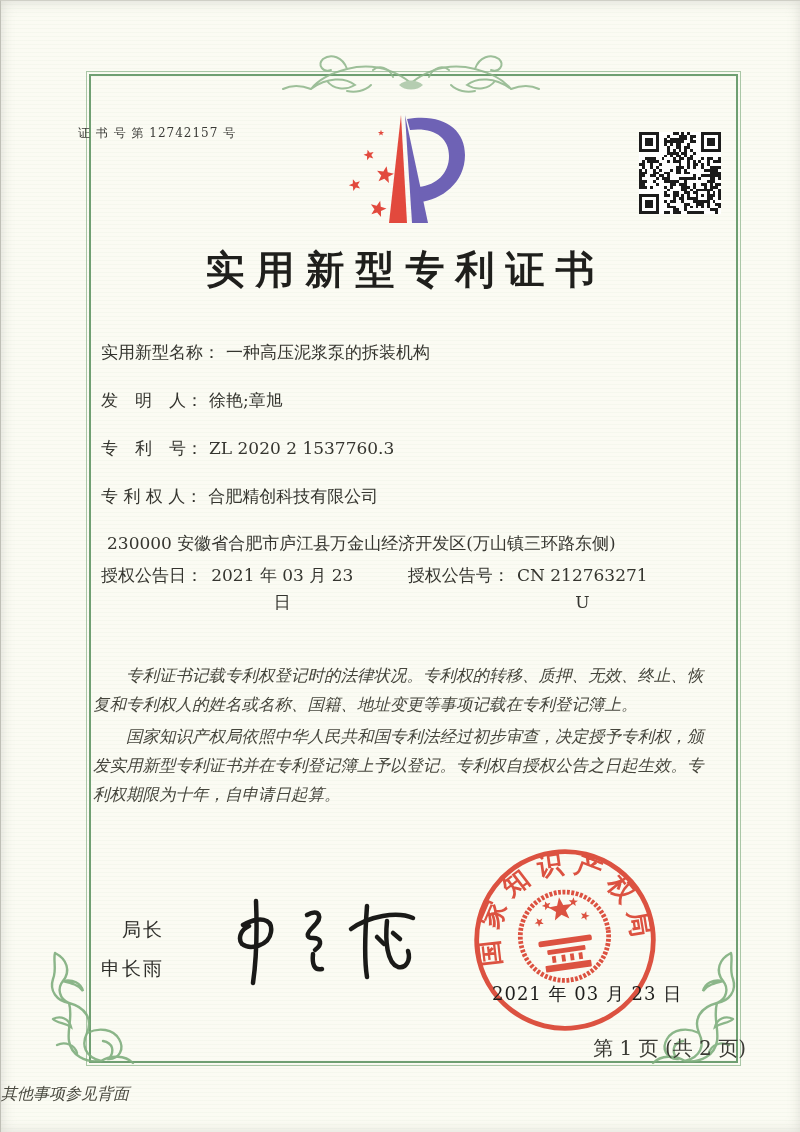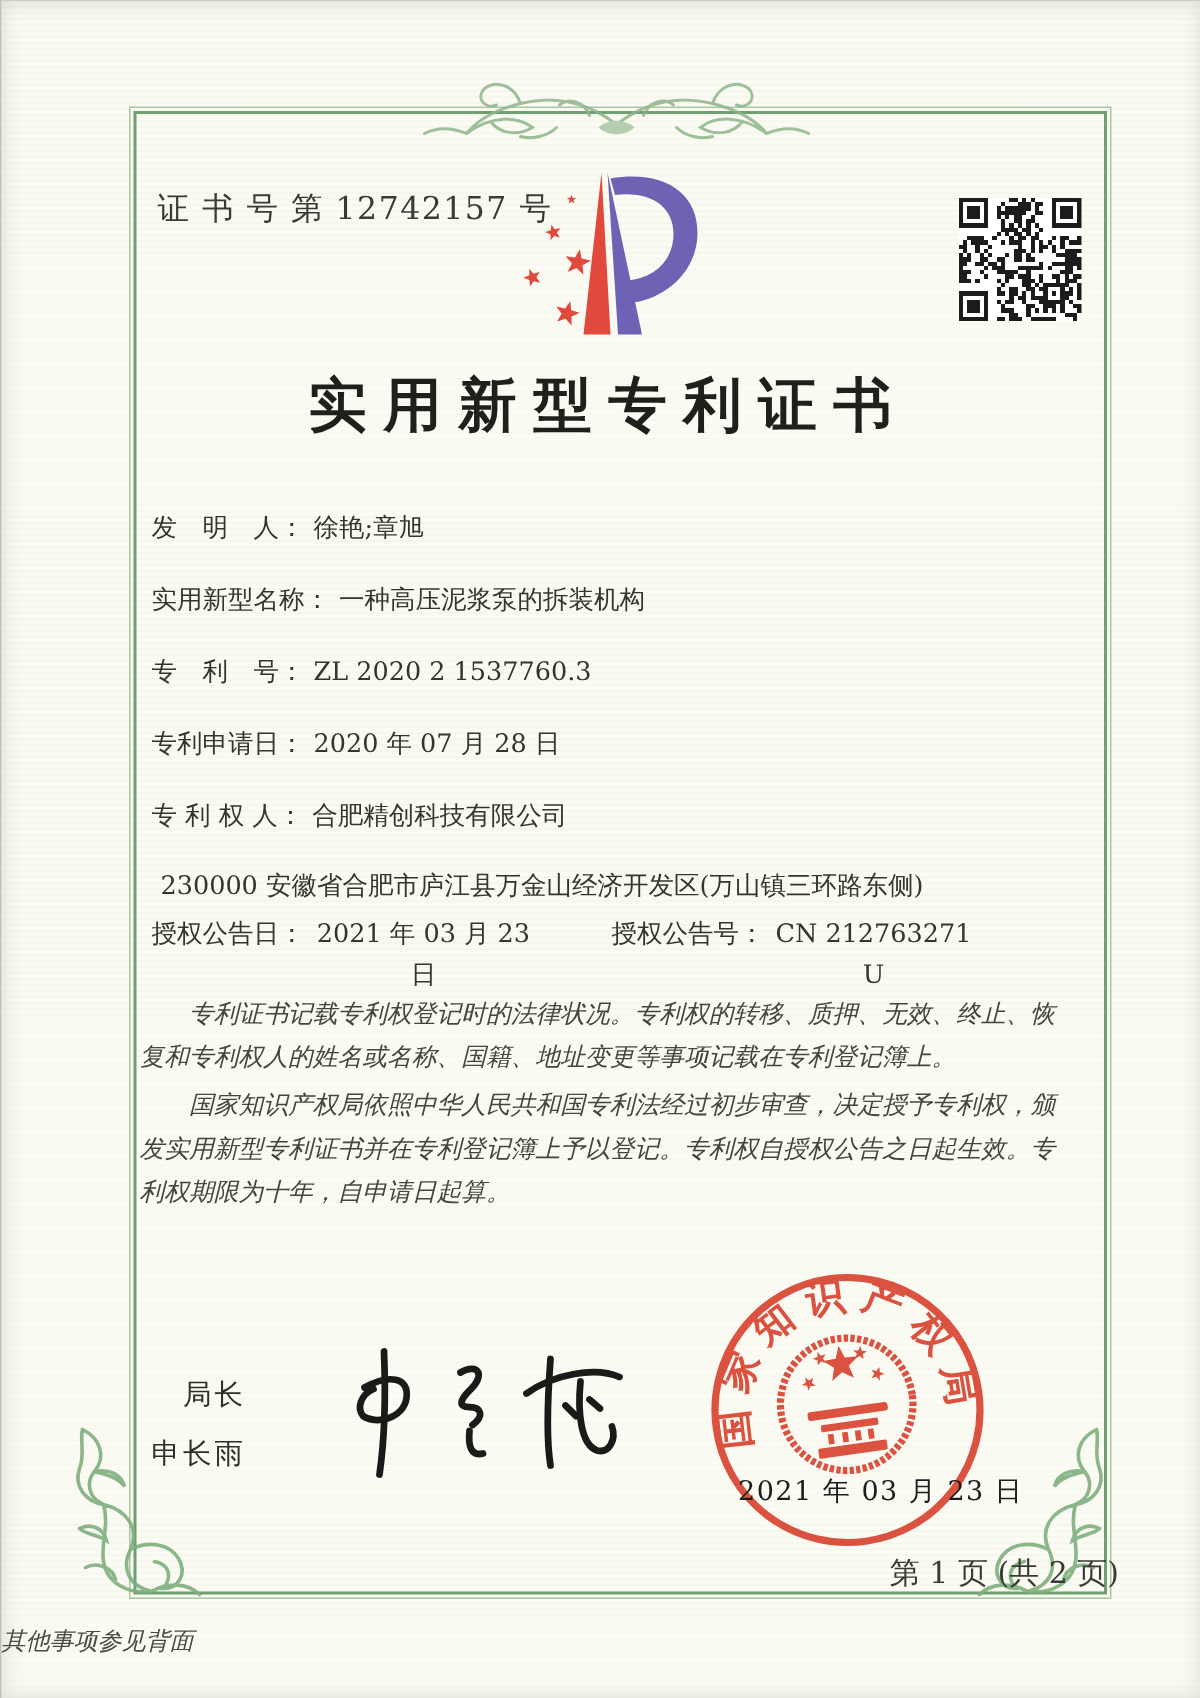--- a/index.html
+++ b/index.html
@@ -15,21 +15,21 @@
   }
   
   .frame-outer{position:absolute;left:85px;top:70px;width:653px;height:993px;
     border:1px solid #a9c6a6;}
   .frame-inner{position:absolute;inset:2px;border:2px solid #6f9f72;}
   
   .top-ornament{position:absolute;left:278px;top:38px;width:264px;height:64px;}
   .corner-ornament{position:absolute;width:92px;height:122px;}
   .corner-left{left:44px;top:948px;}
   .corner-right{left:648px;top:948px;transform:scaleX(-1);}
-  .cert-no{position:absolute;left:104px;top:124px;font-size:21px;letter-spacing:1px;color:#3a3a36;}
+  .cert-no{position:absolute;left:77px;top:124px;font-size:12px;letter-spacing:1px;color:#3a3a36;}
   .logo{position:absolute;left:340px;top:112px;width:135px;height:118px;}
   .qr{position:absolute;left:638px;top:131px;width:82px;height:82px;background:#fff;}
   .title{position:absolute;left:0;top:242px;width:798px;text-align:center;
     font-size:39px;font-weight:600;letter-spacing:11px;padding-left:11px;
     box-sizing:border-box;color:#1f1f1c;}
   
   .fields{position:absolute;left:100px;top:338px;width:548px;font-size:17px;color:#35352f;}
   .field-row{display:flex;line-height:27px;margin-bottom:21px;}
   .field-row.address{line-height:25px;margin-bottom:6px;}
   .f-label{white-space:pre;flex:none;}
@@ -437,34 +437,30 @@
         <rect x="20" y="20" width="5" height="5" fill="#1c1c1c"></rect>
         <rect x="21" y="21" width="3" height="3" fill="#fff"></rect>
         <rect x="22" y="22" width="1" height="1" fill="#1c1c1c"></rect>
       </svg>
   </div>
 
   <div class="title">实用新型专利证书</div>
 
   <div class="fields">
     <div class="field-row">
+      <span class="f-label">实用新型名称：</span>
+      <span class="f-value">一种高压泥浆泵的拆装机构</span>
+    </div>
+    <div class="field-row">
       <span class="f-label">发　明　人：</span>
       <span class="f-value">徐艳;章旭</span>
     </div>
     <div class="field-row">
-      <span class="f-label">实用新型名称：</span>
-      <span class="f-value">一种高压泥浆泵的拆装机构</span>
-    </div>
-    <div class="field-row">
       <span class="f-label">专　利　号：</span>
       <span class="f-value">ZL 2020 2 1537760.3</span>
-    </div>
-    <div class="field-row">
-      <span class="f-label">专利申请日：</span>
-      <span class="f-value">2020 年 07 月 28 日</span>
     </div>
     <div class="field-row">
       <span class="f-label">专 利 权 人：</span>
       <span class="f-value">合肥精创科技有限公司</span>
     </div>
     <div class="field-row address">
       <span class="f-value">230000 安徽省合肥市庐江县万金山经济开发区(万山镇三环路东侧)</span>
     </div>
     <div class="grant-row">
       <span class="grant-pair">

